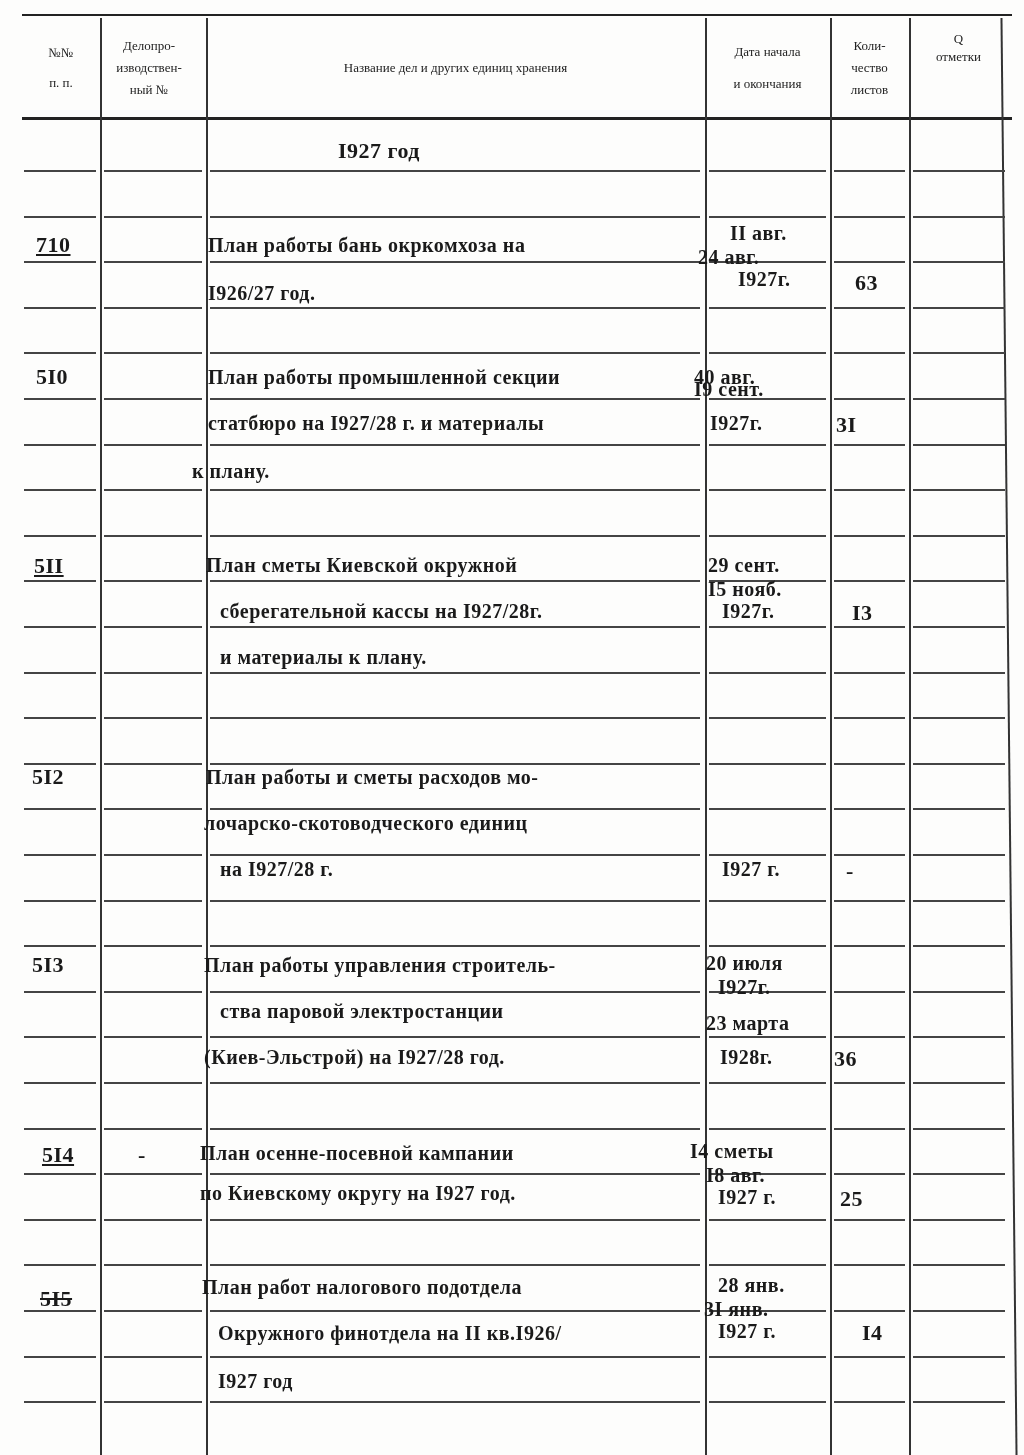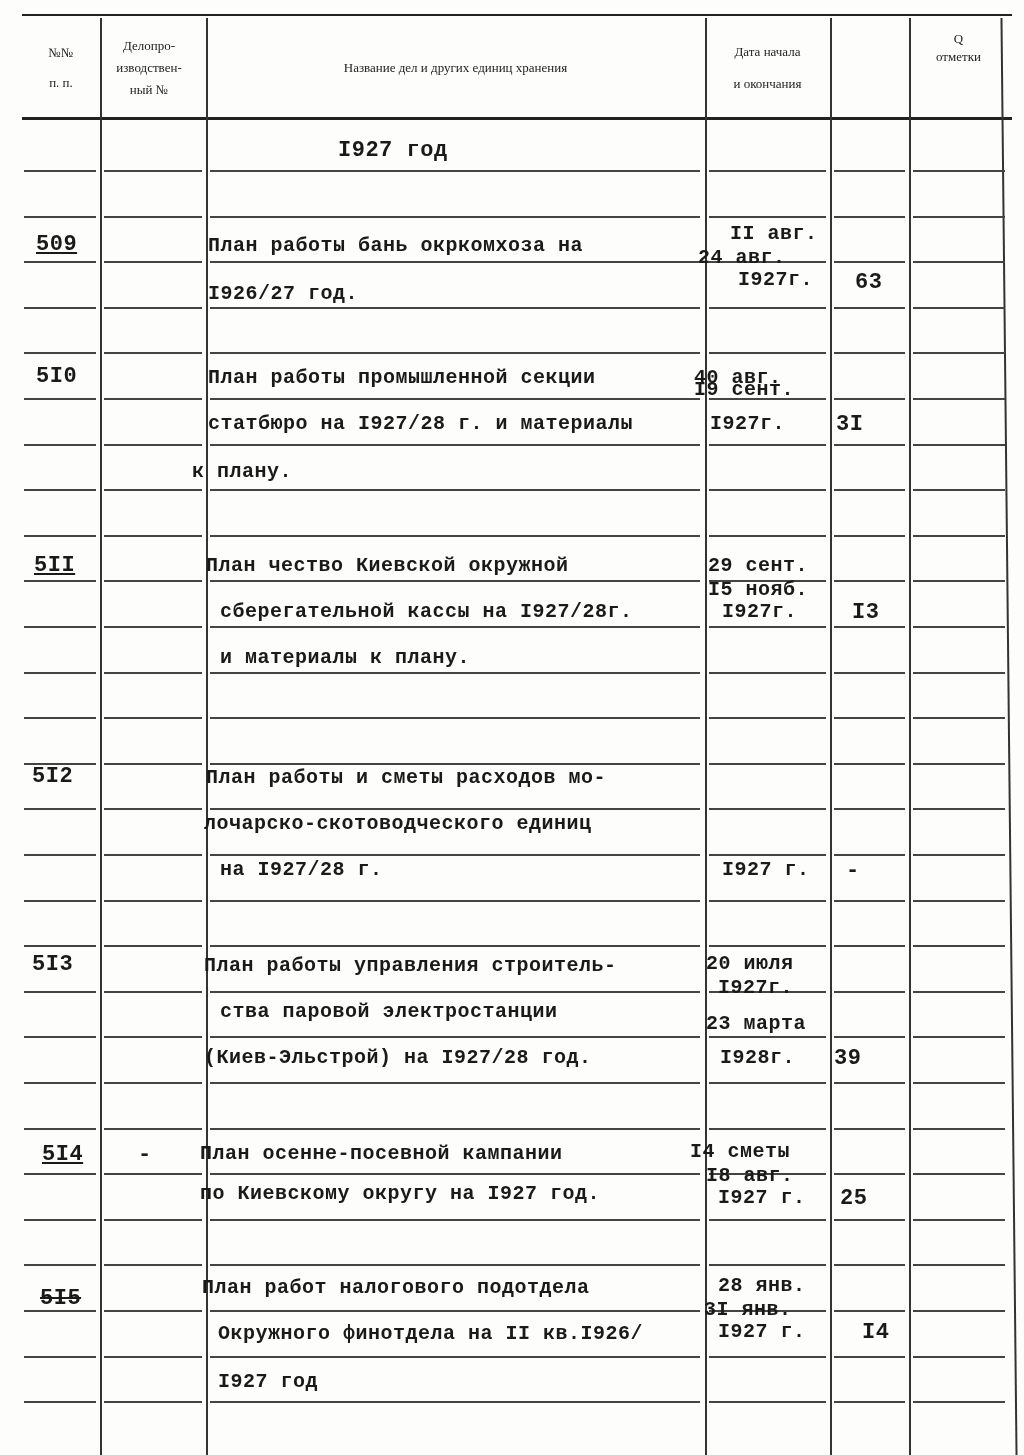--- a/index.html
+++ b/index.html
@@ -3,21 +3,21 @@
 <meta charset="utf-8">
 <style>
   html, body { margin:0; padding:0; background:#fff; }
   body { width:1024px; height:1455px; position:relative; overflow:hidden; color:#1a1a1a; }
   .page { position:absolute; left:0; top:0; width:1024px; height:1455px; background:#fdfdfc; }
   .hline-top { position:absolute; left:22px; top:14px; width:990px; height:2px; background:#222; }
   .hline-head { position:absolute; left:22px; top:117px; width:990px; height:3px; background:#222; }
   .vline { position:absolute; top:18px; width:1.5px; background:#333; height:1437px; }
   .hdr { position:absolute; top:22px; height:92px; display:flex; align-items:center; justify-content:center; text-align:center; font-family:"Liberation Serif", serif; font-size:13px; line-height:22px; color:#222; }
   .rule { position:absolute; height:1.5px; background:#444; }
-  .tw { font-family:Liberation Mono, monospace; color:#1a1a1a; position:absolute; white-space:nowrap; font-size:22px; font-weight:bold; letter-spacing:0.5px; }
+  .tw { font-family:Liberation Serif, serif; color:#1a1a1a; position:absolute; white-space:nowrap; font-size:22px; font-weight:bold; letter-spacing:0.5px; }
   .date { font-size:20px; }
   .small { font-size:20px; }
 </style>
 </head>
 <body>
 
 <div class="page">
 
   <div class="hline-top"></div>
   <div class="hline-head"></div>
@@ -43,20 +43,27 @@
       </div>
   </div>
   <div class="hdr" style="left:705px;width:125px">
     <div>
         <div>Дата начала</div>
         <div style="margin-top:10px">и окончания</div>
       </div>
   </div>
   <div class="hdr" style="left:206px;width:499px">
     <span>Название дел и других единиц хранения</span>
+  </div>
+  <div class="hdr" style="left:830px;width:79px">
+    <div>
+        <div>Коли-</div>
+        <div>чество</div>
+        <div>листов</div>
+      </div>
   </div>
   <div class="hdr" style="left:909px;width:99px;align-items:flex-start;padding-top:6px">
     <div>
         <div>Q</div>
         <div style="margin-top:-4px">отметки</div>
       </div>
   </div>
 
   <div id="rules">
       <div class="rule" style="left: 24px; width: 72px; top: 170px;"></div>
@@ -225,21 +232,21 @@
       <div class="rule" style="left: 104px; width: 98px; top: 1401px;"></div>
       <div class="rule" style="left: 210px; width: 490px; top: 1401px;"></div>
       <div class="rule" style="left: 709px; width: 117px; top: 1401px;"></div>
       <div class="rule" style="left: 834px; width: 71px; top: 1401px;"></div>
       <div class="rule" style="left: 913px; width: 92px; top: 1401px;"></div>
     </div>
 
   <div class="tw" style="left:338px;top:138px">I927 год</div>
 
   <div>
-    <div class="tw" style="left:36px;top:232px;text-decoration:underline">509</div>
+    <div class="tw" style="left:36px;top:232px;text-decoration:underline">710</div>
     <div class="tw small" style="left:208px;top:234px">План работы бань окркомхоза на</div>
     <div class="tw small" style="left:208px;top:282px">I926/27 год.</div>
     <div class="tw date" style="left:730px;top:222px">II авг.</div>
     <div class="tw date" style="left:698px;top:246px">24 авг.</div>
     <div class="tw date" style="left:738px;top:268px">I927г.</div>
     <div class="tw" style="left:855px;top:270px">63</div>
   </div>
 
   <div>
     <div class="tw" style="left:36px;top:364px">5I0</div>
@@ -247,21 +254,21 @@
     <div class="tw small" style="left:208px;top:412px">статбюро на I927/28 г. и материалы</div>
     <div class="tw small" style="left:192px;top:460px">к плану.</div>
     <div class="tw date" style="left:694px;top:366px">40 авг.</div>
     <div class="tw date" style="left:694px;top:378px">I9 сент.</div>
     <div class="tw date" style="left:710px;top:412px">I927г.</div>
     <div class="tw" style="left:836px;top:412px">3I</div>
   </div>
 
   <div>
     <div class="tw" style="left:34px;top:553px;text-decoration:underline">5II</div>
-    <div class="tw small" style="left:206px;top:554px">План  чество Киевской окружной</div>
+    <div class="tw small" style="left:206px;top:554px">План  сметы Киевской окружной</div>
     <div class="tw small" style="left:220px;top:600px">сберегательной кассы на I927/28г.</div>
     <div class="tw small" style="left:220px;top:646px">и материалы к плану.</div>
     <div class="tw date" style="left:708px;top:554px">29 сент.</div>
     <div class="tw date" style="left:708px;top:578px">I5 нояб.</div>
     <div class="tw date" style="left:722px;top:600px">I927г.</div>
     <div class="tw" style="left:852px;top:600px">I3</div>
   </div>
 
   <div>
     <div class="tw" style="left:32px;top:764px">5I2</div>
@@ -274,21 +281,21 @@
 
   <div>
     <div class="tw" style="left:32px;top:952px">5I3</div>
     <div class="tw small" style="left:204px;top:954px">План работы управления строитель-</div>
     <div class="tw small" style="left:220px;top:1000px">ства паровой электростанции</div>
     <div class="tw small" style="left:204px;top:1046px">(Киев-Эльстрой) на I927/28 год.</div>
     <div class="tw date" style="left:706px;top:952px">20 июля</div>
     <div class="tw date" style="left:718px;top:976px">I927г.</div>
     <div class="tw date" style="left:706px;top:1012px">23 марта</div>
     <div class="tw date" style="left:720px;top:1046px">I928г.</div>
-    <div class="tw" style="left:834px;top:1046px">39</div>
+    <div class="tw" style="left:834px;top:1046px">36</div>
   </div>
 
   <div>
     <div class="tw" style="left:42px;top:1142px;text-decoration:underline">5I4</div>
     <div class="tw" style="left:138px;top:1142px">-</div>
     <div class="tw small" style="left:200px;top:1142px">План осенне-посевной кампании</div>
     <div class="tw small" style="left:200px;top:1182px">по Киевскому округу на I927 год.</div>
     <div class="tw date" style="left:690px;top:1140px">I4 сметы</div>
     <div class="tw date" style="left:706px;top:1164px">I8 авг.</div>
     <div class="tw date" style="left:718px;top:1186px">I927 г.</div>

